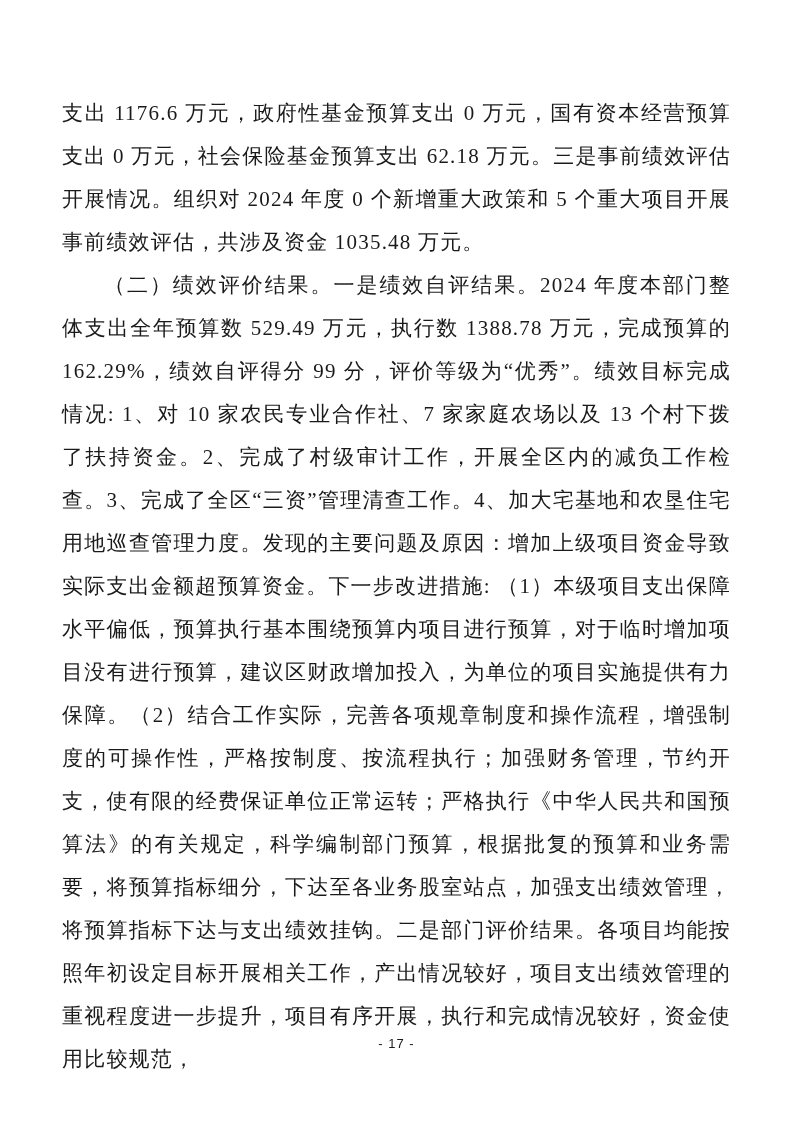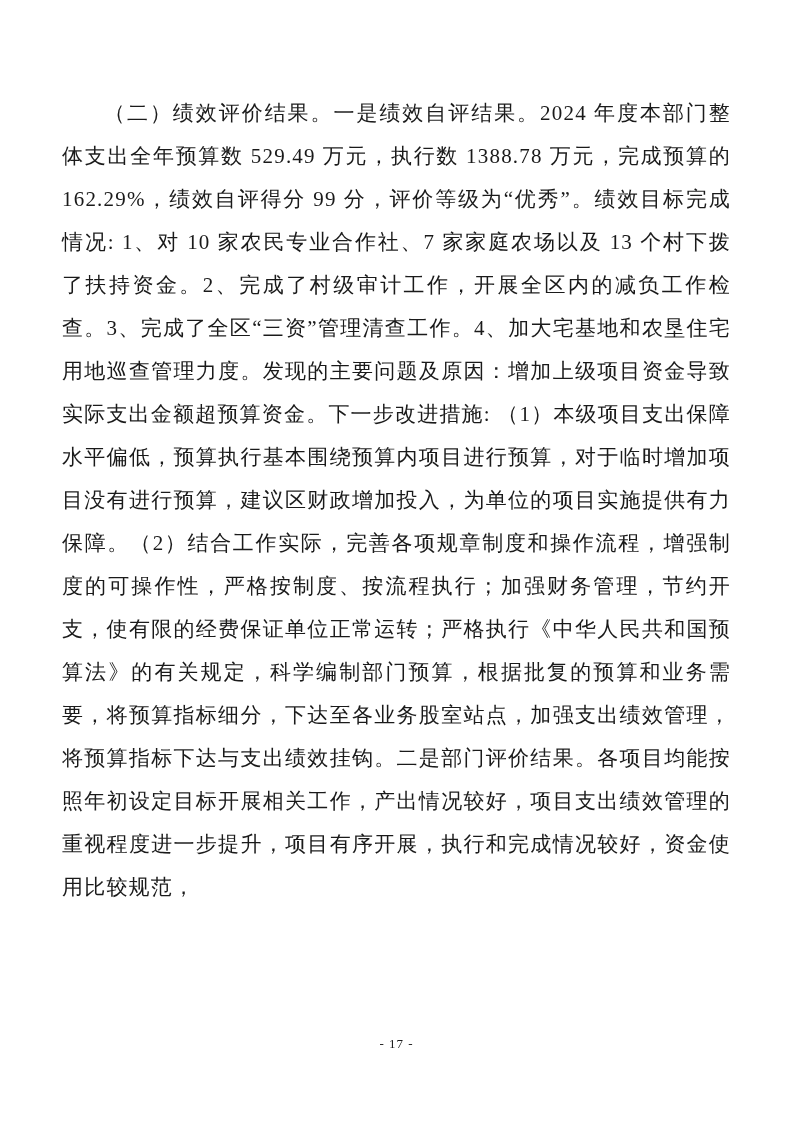--- a/index.html
+++ b/index.html
@@ -38,28 +38,29 @@
   }
   .page-number {
     position: absolute;
     top: 1036px;
     left: 0;
     width: 100%;
     text-align: center;
     font-size: 13px;
     letter-spacing: 1px;
     color: #1a1a1a;
-    font-family: Liberation Serif, serif;
+    font-family: Liberation Sans, sans-serif;
   }
 </style>
 </head>
 <body>
 
 <div class="page">
   <div class="content">
 
+    <p class="para"><span>支出 1176.6 万元，政府性基金预算支出 0 万元，国有资本经营预算支出 0 万元，社会保险基金预算支出 62.18 万元。三是事前绩效评估开展情况。组织对 2024 年度 0 个新增重大政策和 5 个重大项目开展事前绩效评估，共涉及资金 1035.48 万元。</span></p>
 
     <p class="para indent"><span class="seg-bold">（二）绩效评价结果。</span><span>一是绩效自评结果。2024 年度本部门整体支出全年预算数 529.49 万元，执行数 1388.78 万元，完成预算的 162.29%，绩效自评得分 99 分，评价等级为“优秀”。绩效目标完成情况: 1、对 10 家农民专业合作社、7 家家庭农场以及 13 个村下拨了扶持资金。2、完成了村级审计工作，开展全区内的减负工作检查。3、完成了全区“三资”管理清查工作。4、加大宅基地和农垦住宅用地巡查管理力度。发现的主要问题及原因：增加上级项目资金导致实际支出金额超预算资金。下一步改进措施: （1）本级项目支出保障水平偏低，预算执行基本围绕预算内项目进行预算，对于临时增加项目没有进行预算，建议区财政增加投入，为单位的项目实施提供有力保障。（2）结合工作实际，完善各项规章制度和操作流程，增强制度的可操作性，严格按制度、按流程执行；加强财务管理，节约开支，使有限的经费保证单位正常运转；严格执行《中华人民共和国预算法》的有关规定，科学编制部门预算，根据批复的预算和业务需要，将预算指标细分，下达至各业务股室站点，加强支出绩效管理，将预算指标下达与支出绩效挂钩。二是部门评价结果。各项目均能按照年初设定目标开展相关工作，产出情况较好，项目支出绩效管理的重视程度进一步提升，项目有序开展，执行和完成情况较好，资金使用比较规范，</span></p>
 
   </div>
 
   <div class="page-number">- 17 -</div>
 </div>
 
 </body></html>

